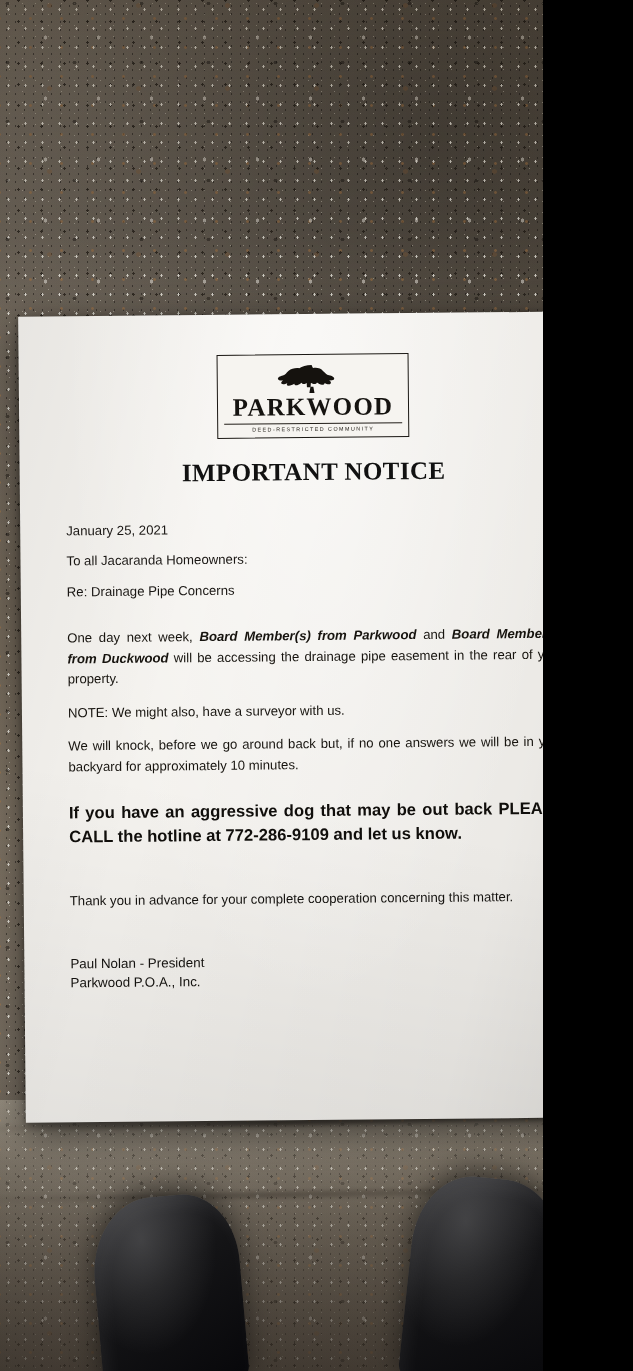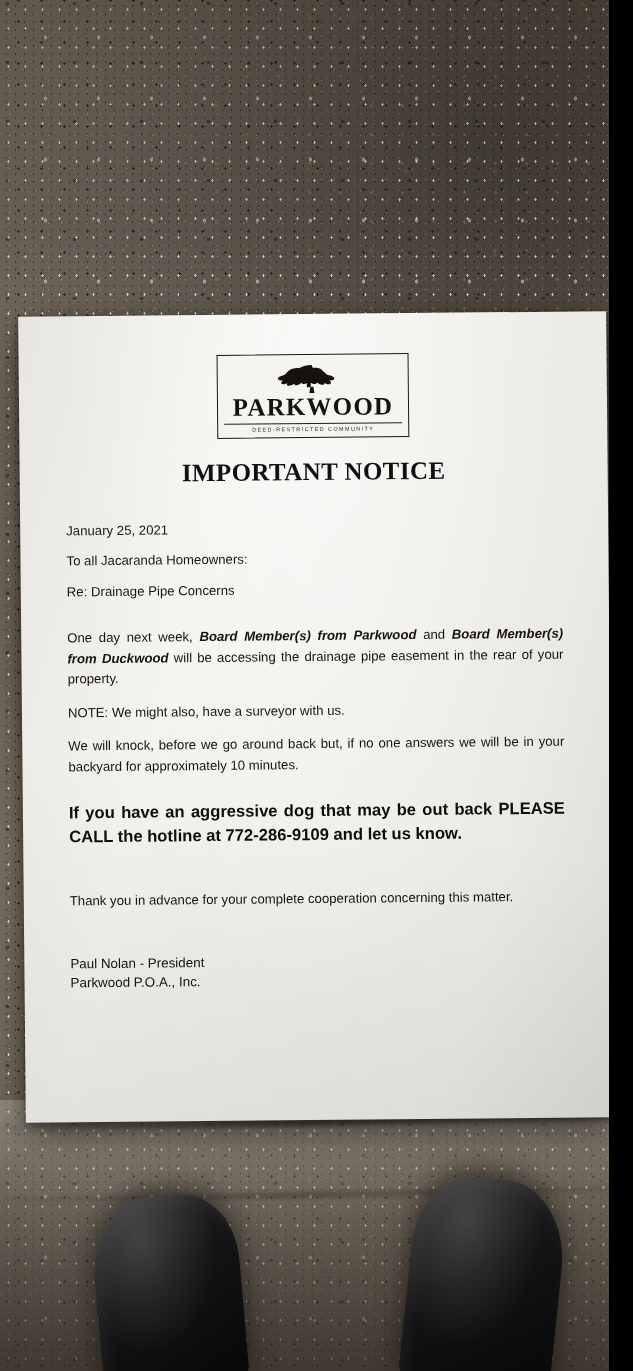--- a/index.html
+++ b/index.html
@@ -8,21 +8,21 @@
     background: #000;
   }
   body {
     width: 633px;
     height: 1371px;
     overflow: hidden;
     font-family: "Liberation Sans", sans-serif;
   }
   #scene {
     position: relative;
-    width: 609px;
+    width: 543px;
     height: 1371px;
     overflow: hidden;
     background: #6d6558;
   }
   
   .floor {
     position: absolute;
     inset: 0;
     background:
       radial-gradient(circle at 12% 6%, rgba(255,255,255,.10), transparent 38%),

